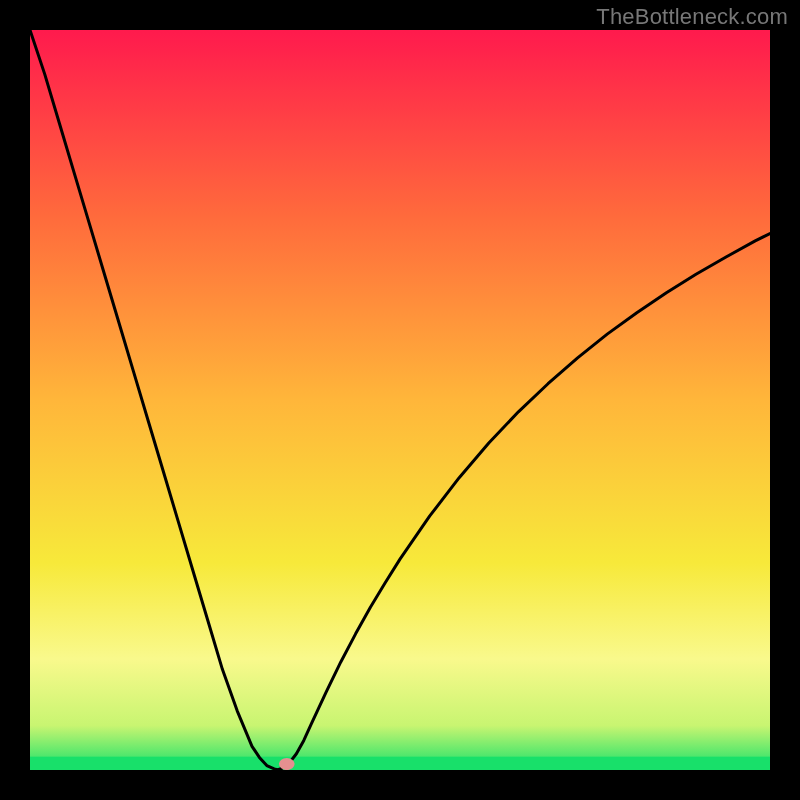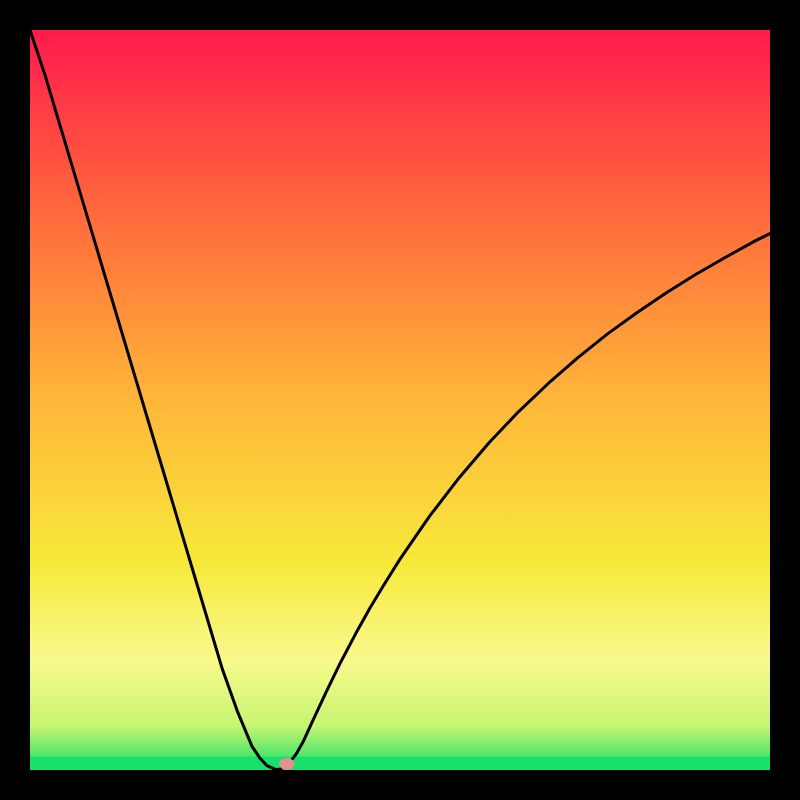--- a/index.html
+++ b/index.html
@@ -33,20 +33,21 @@
     top: 30px;
     width: 740px;
     height: 740px;
     display: block;
   }
 </style>
 </head>
 <body>
 
 <div class="frame">
+  <div class="watermark">TheBottleneck.com</div>
 
   <svg class="plot" viewBox="0 0 740 740" preserveAspectRatio="none">
     <defs>
       <linearGradient id="bg-grad" x1="0" y1="0" x2="0" y2="1">
           <stop offset="0%" stop-color="#ff1a4d"></stop>
           <stop offset="25%" stop-color="#ff6a3c"></stop>
           <stop offset="50%" stop-color="#ffb63a"></stop>
           <stop offset="72%" stop-color="#f7e93a"></stop>
           <stop offset="85%" stop-color="#f9f98c"></stop>
           <stop offset="94%" stop-color="#c8f571"></stop>

